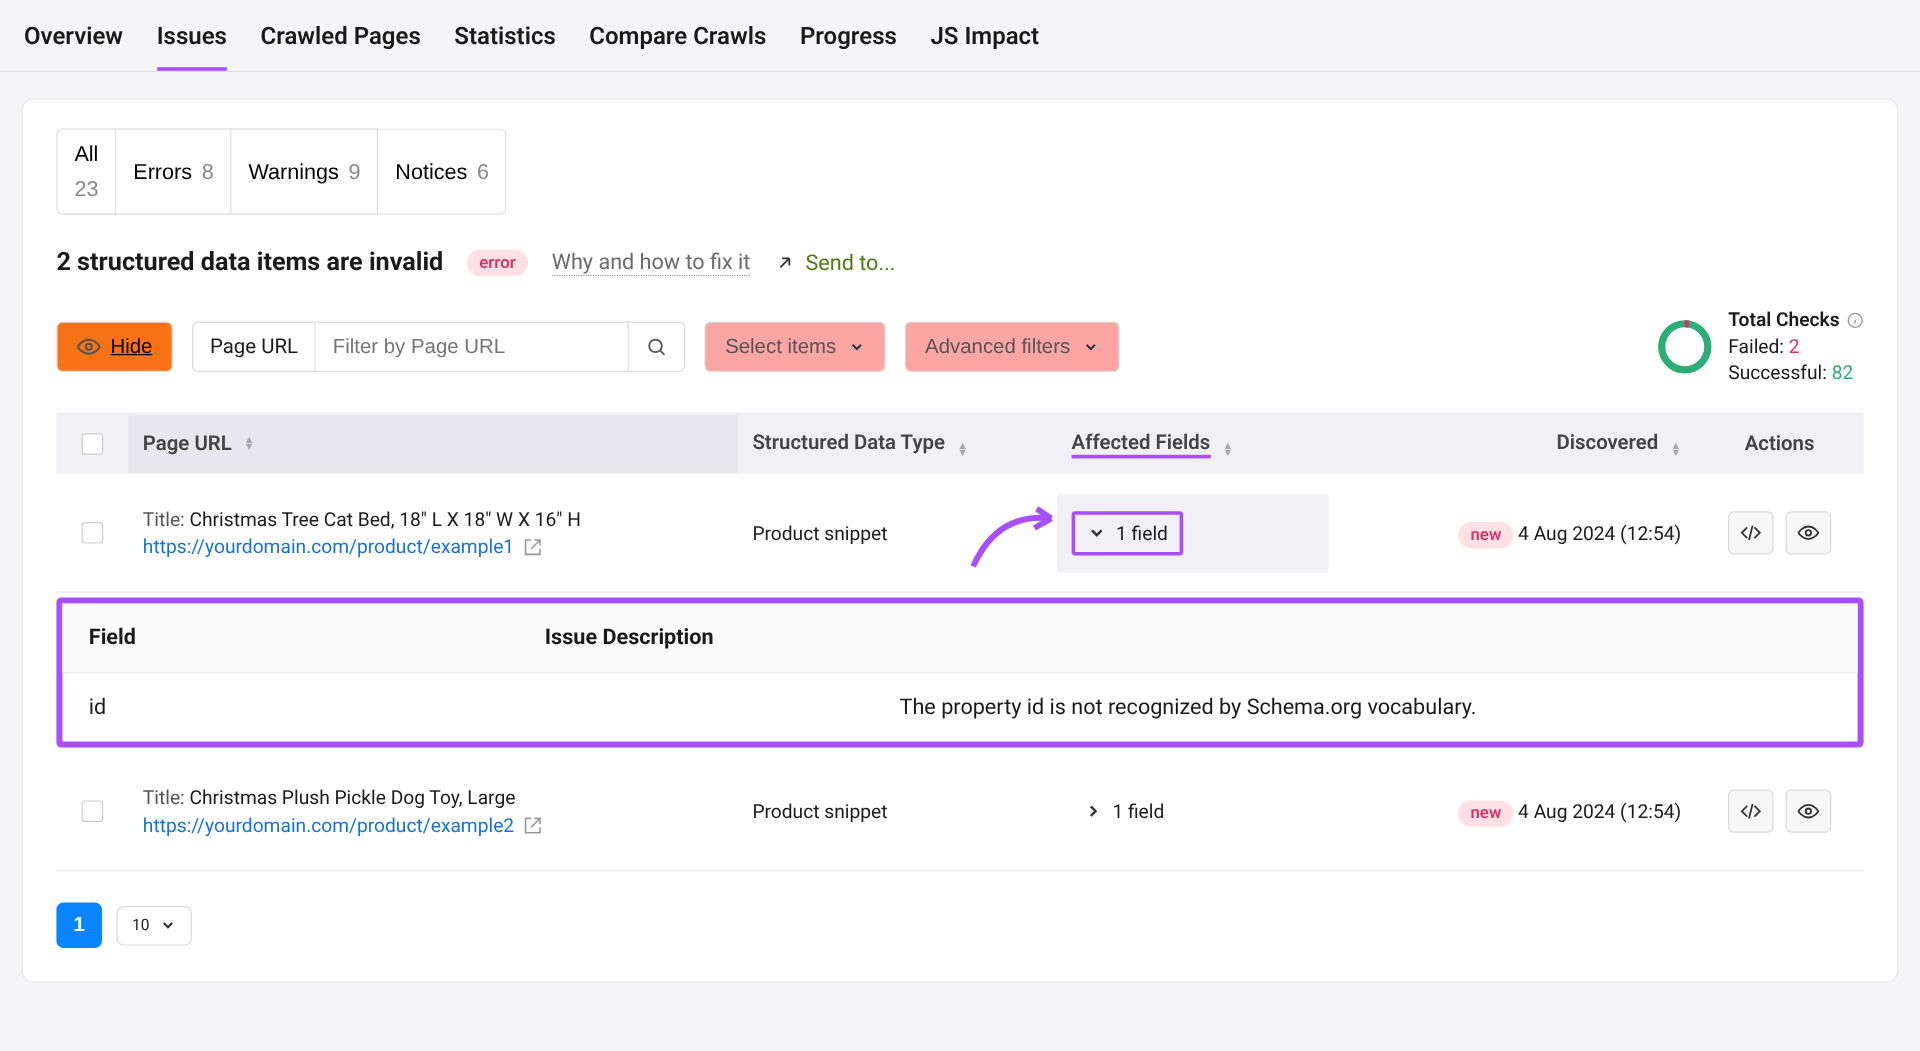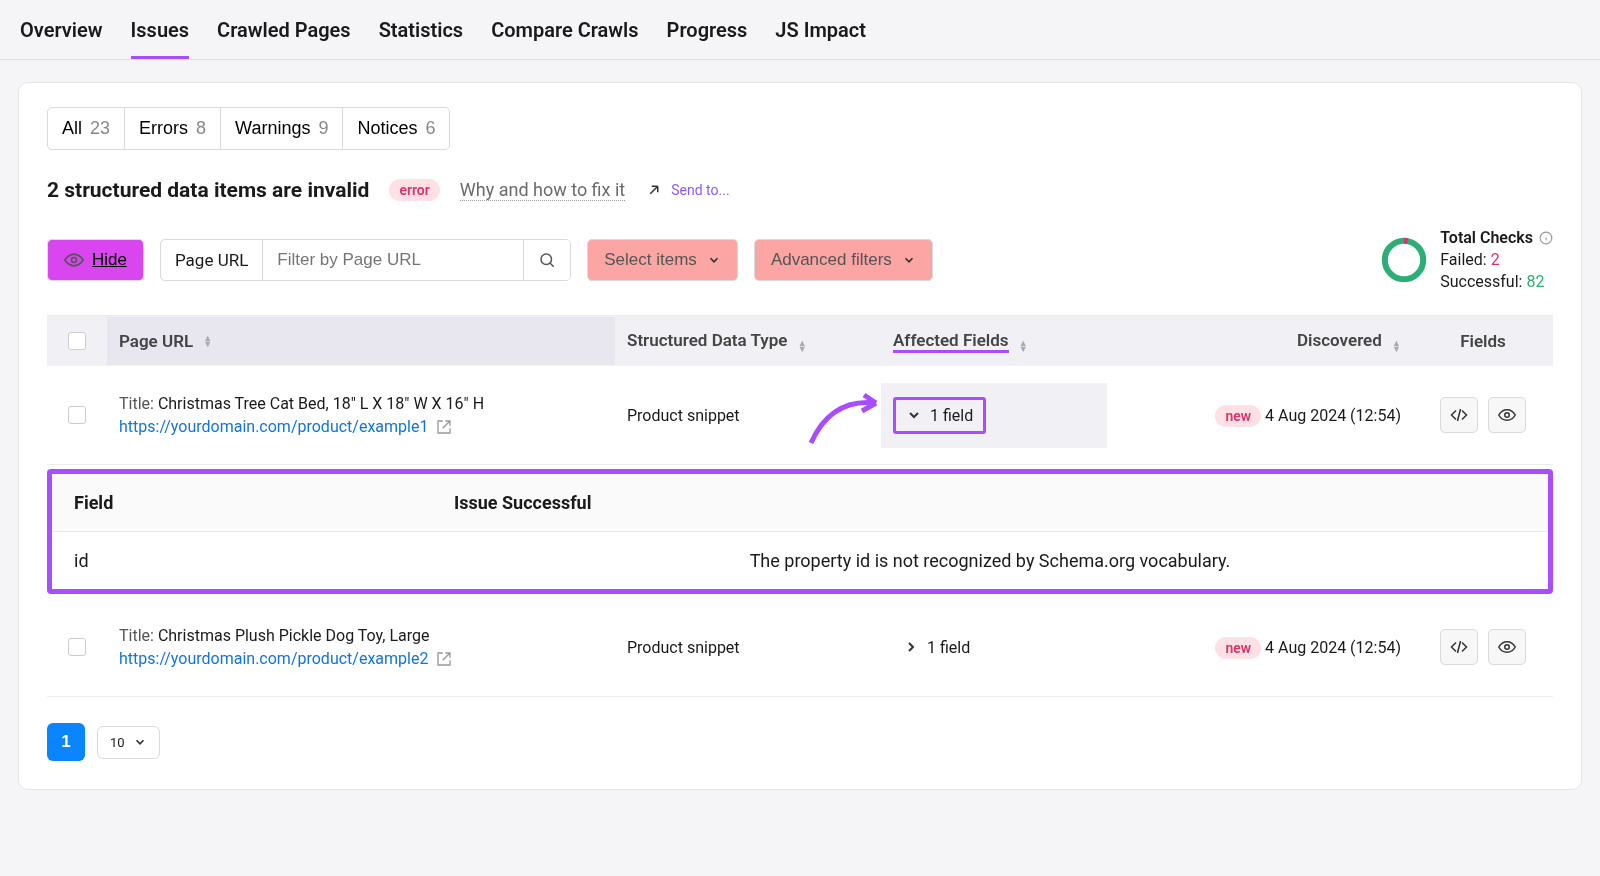--- a/index.html
+++ b/index.html
@@ -3,33 +3,33 @@
 <meta charset="utf-8">
 <style>
 * { box-sizing: border-box; margin: 0; padding: 0; }
 body { font-family: -apple-system, BlinkMacSystemFont, "Segoe UI", Roboto, Helvetica, Arial, sans-serif; background: #f5f5f7; color: #1a1a1a; font-size: 16px; }
 .tab-nav { display: flex; gap: 28px; padding: 18px 20px 0 20px; border-bottom: 1px solid #e0e0e0; }
 .tab-nav-item { font-size: 20px; font-weight: 600; color: #1a1a1a; padding-bottom: 14px; cursor: pointer; border-bottom: 3px solid transparent; }
 .tab-nav-item.active { border-bottom-color: #a94eff; }
 .panel { background: #fff; margin: 22px 18px; border: 1px solid #e5e5e7; border-radius: 10px; padding: 24px 28px 28px 28px; }
 .filter-row { display: flex; }
 .filter-btn { display: flex; align-items: center; gap: 8px; background: #fff; border: 1px solid #d9d9de; padding: 10px 14px; font-size: 18px; cursor: pointer; }
-.filter-btn:first-child { border-top-left-radius: 5px; border-bottom-left-radius: 5px; }
+.filter-btn:first-child { border-top-left-radius: 5px; border-bottom-left-radius: 5px; flex-direction: column; }
 .filter-btn:last-child { border-top-right-radius: 5px; border-bottom-right-radius: 5px; }
 .filter-btn + .filter-btn { border-left: none; }
 .filter-count { color: #888; }
 .heading-row { display: flex; align-items: center; gap: 20px; margin-top: 28px; flex-wrap: wrap; }
 .heading { font-size: 21px; font-weight: 700; }
 .badge { padding: 3px 10px; border-radius: 12px; font-size: 14px; font-weight: 600; }
 .badge.error { background: #ffe0e5; color: #d6336c; }
 .badge.new { background: #ffe0e5; color: #d6336c; font-size: 14px; }
 .link-underline { color: #6b6b6b; border-bottom: 1px dotted #999; cursor: pointer; font-size: 18px; }
-.send-to { display: flex; align-items: center; gap: 8px; color: #8b5cf6; font-size: 14px; cursor: pointer; }
+.send-to { display: flex; align-items: center; gap: 8px; color: #4d7c0f; font-size: 18px; cursor: pointer; }
 .controls-row { display: flex; align-items: center; gap: 16px; margin-top: 26px; }
-.hide-btn { display: flex; align-items: center; gap: 8px; background: #d946ef; border: 1px solid #dcdce0; border-radius: 5px; padding: 10px 16px; font-size: 17px; cursor: pointer; text-decoration: underline; }
+.hide-btn { display: flex; align-items: center; gap: 8px; background: #f97316; border: 1px solid #dcdce0; border-radius: 5px; padding: 10px 16px; font-size: 17px; cursor: pointer; text-decoration: underline; }
 .url-filter { display: flex; border: 1px solid #d9d9de; border-radius: 5px; overflow: hidden; }
 .url-filter-label { padding: 10px 14px; font-size: 17px; border-right: 1px solid #d9d9de; }
 .url-filter-input { border: none; padding: 10px 14px; font-size: 17px; width: 260px; outline: none; }
 .url-filter-search { border: none; border-left: 1px solid #d9d9de; padding: 10px 14px; background: #fff; cursor: pointer; }
 .dropdown-btn { display: flex; align-items: center; gap: 10px; border: 1px solid #d9d9de; border-radius: 5px; background: #fca5a5; padding: 10px 16px; font-size: 17px; color: #555; cursor: pointer; }
 .spacer { flex: 1; }
 .totals { display: flex; gap: 12px; align-items: center; }
 .ring { width: 48px; height: 48px; }
 .totals-text { display: flex; flex-direction: column; gap: 3px; font-size: 16px; }
 .totals-title { font-weight: 600; display: flex; align-items: center; gap: 6px; }
@@ -186,21 +186,21 @@
         <span class="sort-icon">▲<br>▼</span>
       </div>
       <div class="col-fields">
         <span class="underline-purple">Affected Fields</span>
         <span class="sort-icon">▲<br>▼</span>
       </div>
       <div class="col-disc">
         <span>Discovered</span>
         <span class="sort-icon">▲<br>▼</span>
       </div>
-      <div class="col-actions">Fields</div>
+      <div class="col-actions">Actions</div>
     </div>
 
     <div class="table-row" style="position:relative;">
       <div class="col-check">
           <div class="checkbox"></div>
         </div>
       <div class="col-url">
         <div>
           <span class="title-label">Title: </span><span class="title-text">Christmas Tree Cat Bed, 18" L X 18" W X 16" H</span>
         </div>
@@ -239,21 +239,21 @@
               <path d="M1 12s4-7 11-7 11 7 11 7-4 7-11 7S1 12 1 12z"></path>
               <circle cx="12" cy="12" r="3"></circle>
             </svg>
         </button>
       </div>
     </div>
 
     <div class="details-panel">
       <div class="details-header">
         <div class="dh-field">Field</div>
-        <div class="dh-desc">Issue Successful</div>
+        <div class="dh-desc">Issue Description</div>
       </div>
       <div class="details-row">
         <div class="dr-field">id</div>
         <div class="dr-desc">The property id is not recognized by Schema.org vocabulary.</div>
       </div>
     </div>
 
     <div class="table-row">
       <div class="col-check">
           <div class="checkbox"></div>

